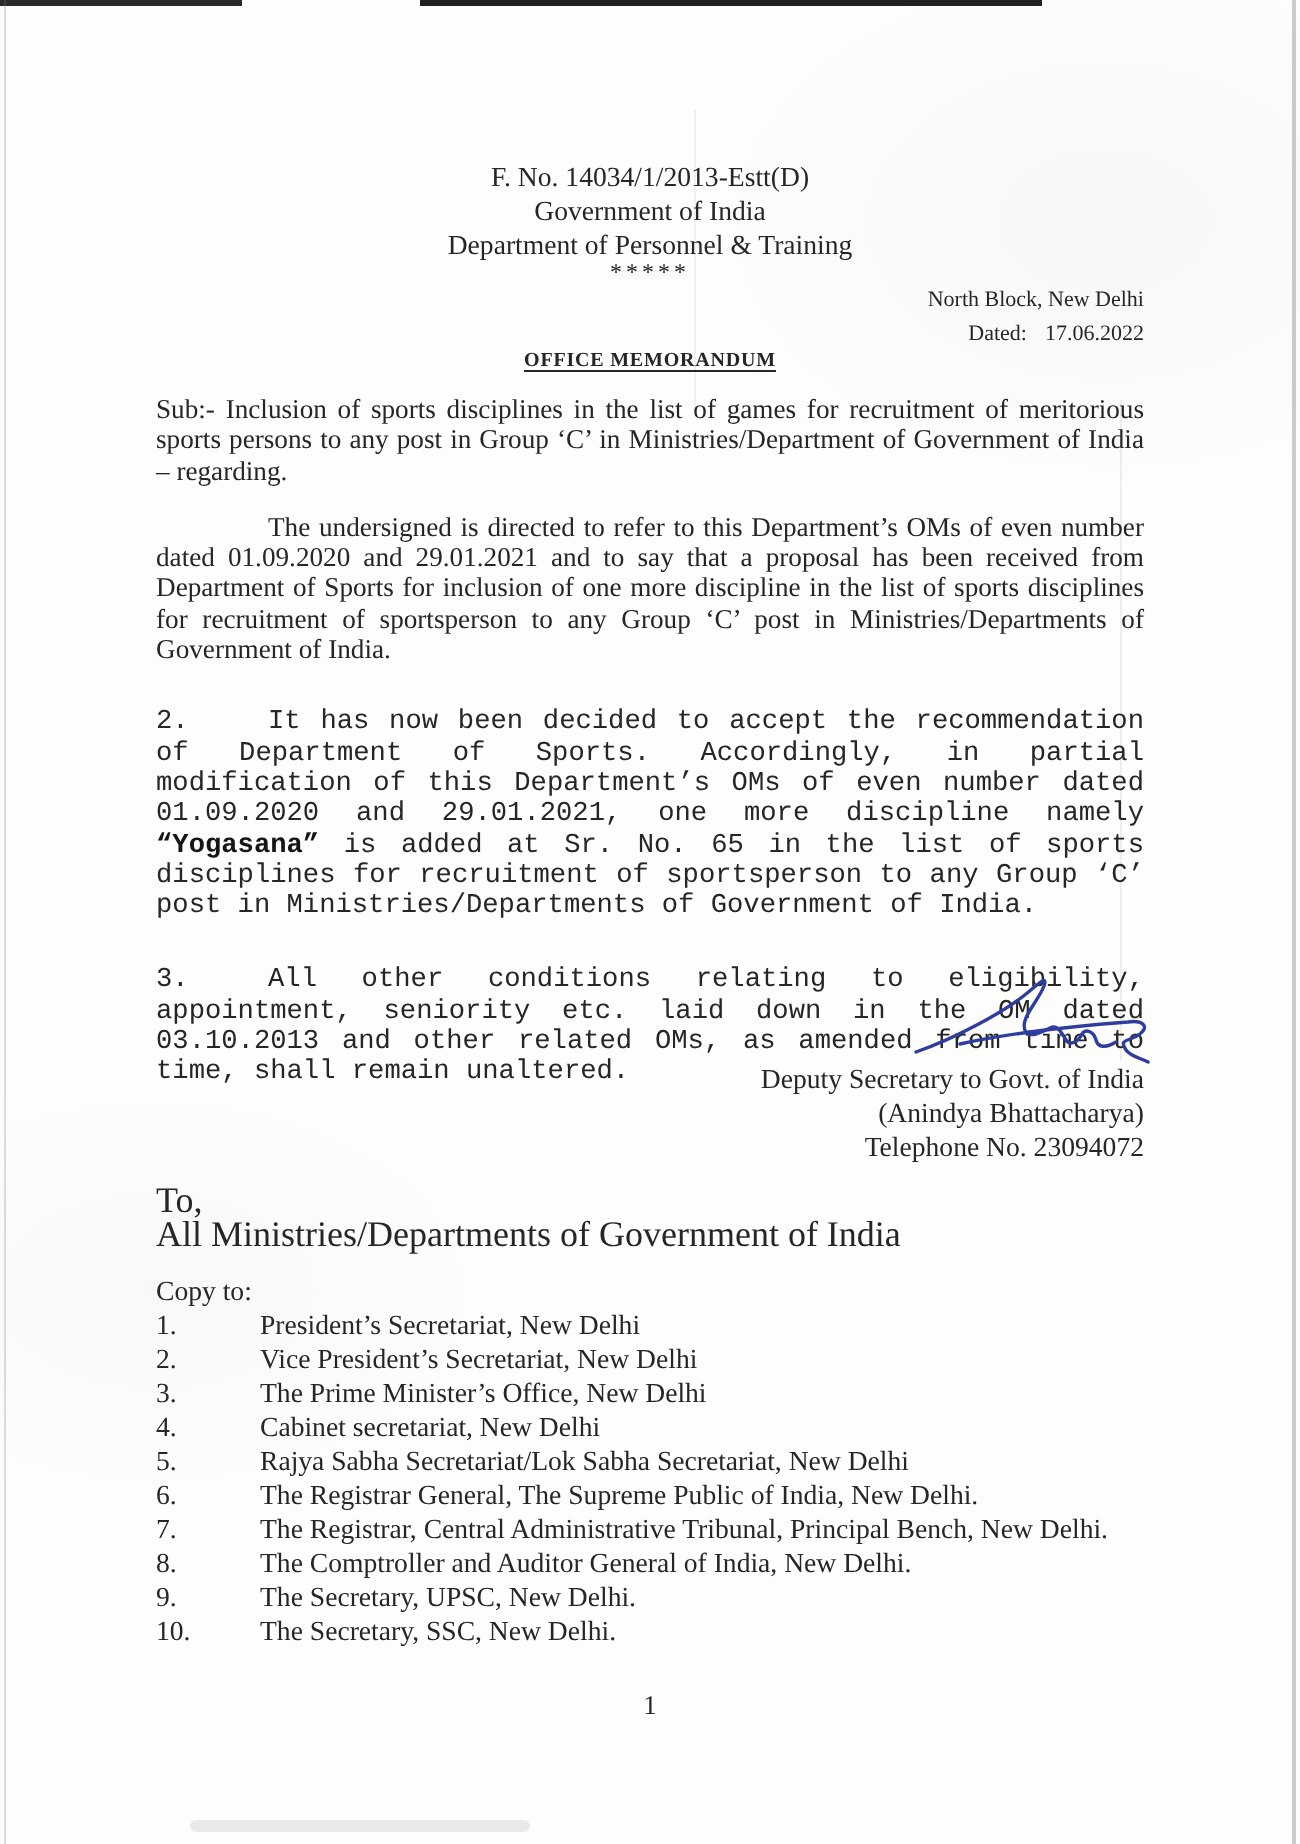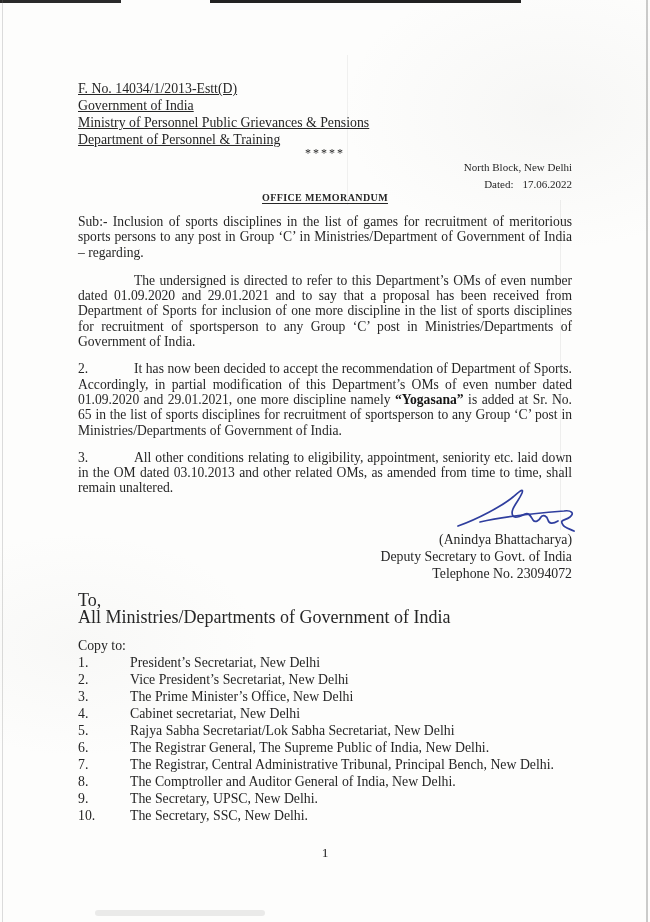--- a/index.html
+++ b/index.html
@@ -24,33 +24,33 @@
   .top-line-2 { position: absolute; left: 210px; top: 0; width: 311px; height: 3px; background: #222; }
   .edge-left  { position: absolute; left: 2px; top: 0; width: 1px; height: 100%; background: rgba(120,120,120,0.25); }
   .edge-right { position: absolute; right: 2px; top: 0; width: 2px; height: 100%; background: rgba(110,110,110,0.35); }
   .crease-a { position: absolute; left: 347px; top: 55px; width: 1px; height: 150px; background: rgba(0,0,0,0.05); }
   .crease-b { position: absolute; left: 560px; top: 200px; width: 1px; height: 330px; background: rgba(0,0,0,0.06); }
   .bottom-smudge { position: absolute; left: 95px; top: 910px; width: 170px; height: 6px;
                    background: rgba(150,150,150,0.18); border-radius: 3px; }
 
   .content { position: absolute; left: 78px; top: 80px; width: 494px; }
 
-  .hdr { font-size: 13.8px; line-height: 17px; text-decoration: underline; }
+  .hdr { text-align: center; font-size: 13.8px; line-height: 17px; }
   .stars { text-align: center; font-size: 12px; line-height: 11px; letter-spacing: 2px; }
   .right-block { text-align: right; font-size: 11px; line-height: 17px; margin-top: 0; }
   .date-line .v { margin-left: 9px; }
   .om-title { text-align: center; font-weight: bold; font-size: 10px; line-height: 17px;
               margin-top: -4px; letter-spacing: 0.4px; }
   .om-title span { text-decoration: underline; text-underline-offset: 2px; }
 
   .para { font-size: 13.6px; line-height: 15.3px; text-align: justify; margin: 0; }
   .subject { margin-top: 8px; }
   .subject .lbl { font-weight: normal; }
   .p1 { margin-top: 13px; text-indent: 56px; }
-  .pnum { margin-top: 12px; }
+  .pnum { margin-top: 22px; font-family: Liberation Mono, monospace; }
   .pnum .num { display: inline-block; width: 56px; }
   .bold { font-weight: bold; color: #151515; }
 
   .sig-svg { position: absolute; right: 66px; top: 486px; }
   .sig-block { position: absolute; right: 78px; top: 531px; text-align: right;
                font-size: 13.8px; line-height: 17px; }
 
   .to-block { position: absolute; left: 78px; top: 592px; font-size: 18px; line-height: 17px; }
   .copy-block { position: absolute; left: 78px; top: 637px; width: 494px;
                 font-size: 13.8px; line-height: 17px; }
@@ -71,21 +71,20 @@
   <div class="edge-left"></div>
   <div class="edge-right"></div>
   <div class="crease-a"></div>
   <div class="crease-b"></div>
   <div class="bottom-smudge"></div>
 
   <div class="content">
 
     <div class="hdr">F. No. 14034/1/2013-Estt(D)</div>
     <div class="hdr">Government of India</div>
-    <div class="hdr">Ministry of Personnel Public Grievances &amp; Pensions</div>
     <div class="hdr">Department of Personnel &amp; Training</div>
     <div class="stars">*****</div>
 
     <div class="right-block">
       <div>North Block, New Delhi</div>
       <div class="date-line"><span>Dated:</span><span class="v">17.06.2022</span></div>
     </div>
 
     <div class="om-title"><span>OFFICE MEMORANDUM</span></div>
 
@@ -100,22 +99,22 @@
   </div>
 
   <svg class="sig-svg" width="132" height="58" viewBox="0 0 132 58">
     <g fill="none" stroke="#2f3e9e" stroke-width="1.7" stroke-linecap="round" stroke-linejoin="round">
       <path d="M6 40 C 26 33, 50 20, 61 11 C 67 6, 72 1, 70 7 C 67 15, 57 24, 61 30 C 63 33, 69 30, 73 28 C 77 26, 79 31, 81 34 C 83 37, 87 35, 89 31 C 91 28, 95 30, 96 34 C 97 38, 101 38, 106 35"></path>
       <path d="M 28 36 C 55 30, 86 27, 112 25 C 119 24, 123 27, 118 31 C 113 35, 107 33, 111 39 C 113 42, 118 43, 122 45"></path>
     </g>
   </svg>
 
   <div class="sig-block">
+    <div>Deputy Secretary to Govt. of India</div>
     <div>(Anindya Bhattacharya)</div>
-    <div>Deputy Secretary to Govt. of India</div>
     <div>Telephone No. 23094072</div>
   </div>
 
   <div class="to-block">
     <div>To,</div>
     <div>All Ministries/Departments of Government of India</div>
   </div>
 
   <div class="copy-block">
     <div>Copy to:</div>

